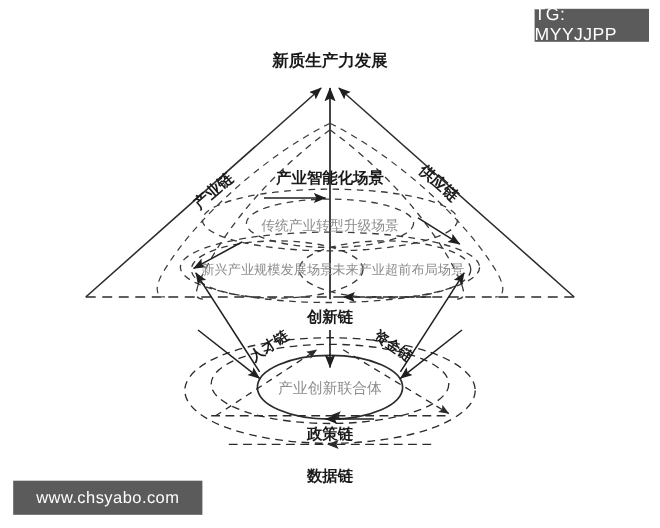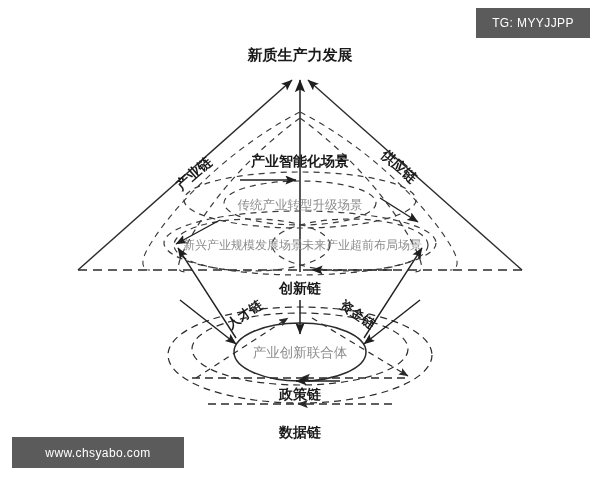--- a/index.html
+++ b/index.html
@@ -27,30 +27,30 @@
     color: #ffffff;
     font-family: "Liberation Sans", sans-serif;
     display: flex;
     align-items: center;
     justify-content: center;
     letter-spacing: 0.4px;
   }
   #tg-badge {
     right: 10px;
     top: 8px;
-    width: 114px;
+    width: 104px;
     height: 30px;
-    font-size: 12px;
+    font-size: 16px;
   }
   #site-badge {
     left: 12px;
     bottom: 12px;
     width: 172px;
     height: 31px;
-    font-size: 12px;
+    font-size: 15px;
   }
   svg text {
     font-family: "DejaVu Sans", "Liberation Sans", sans-serif;
   }
   .t-dark  { fill: #1a1a1a; font-weight: bold; }
   .t-gray  { fill: #8d8d8d; }
 </style>
 </head>
 <body>
 

